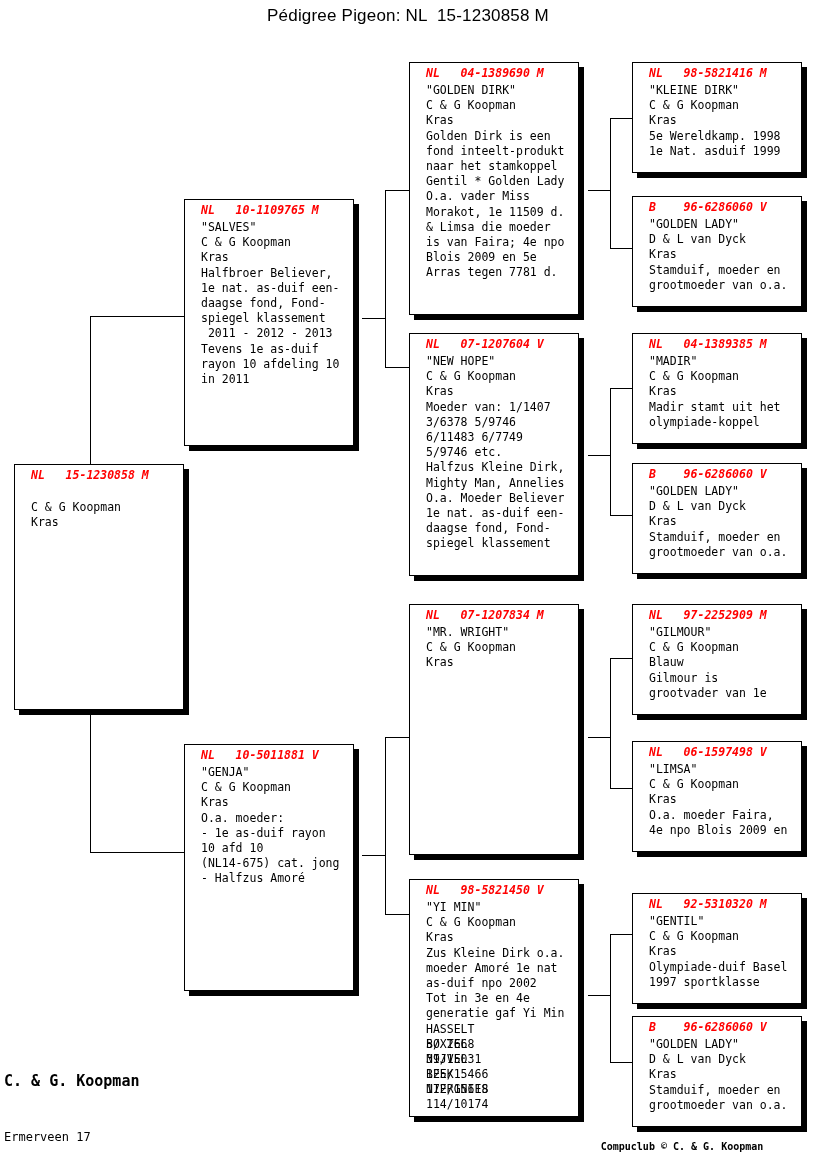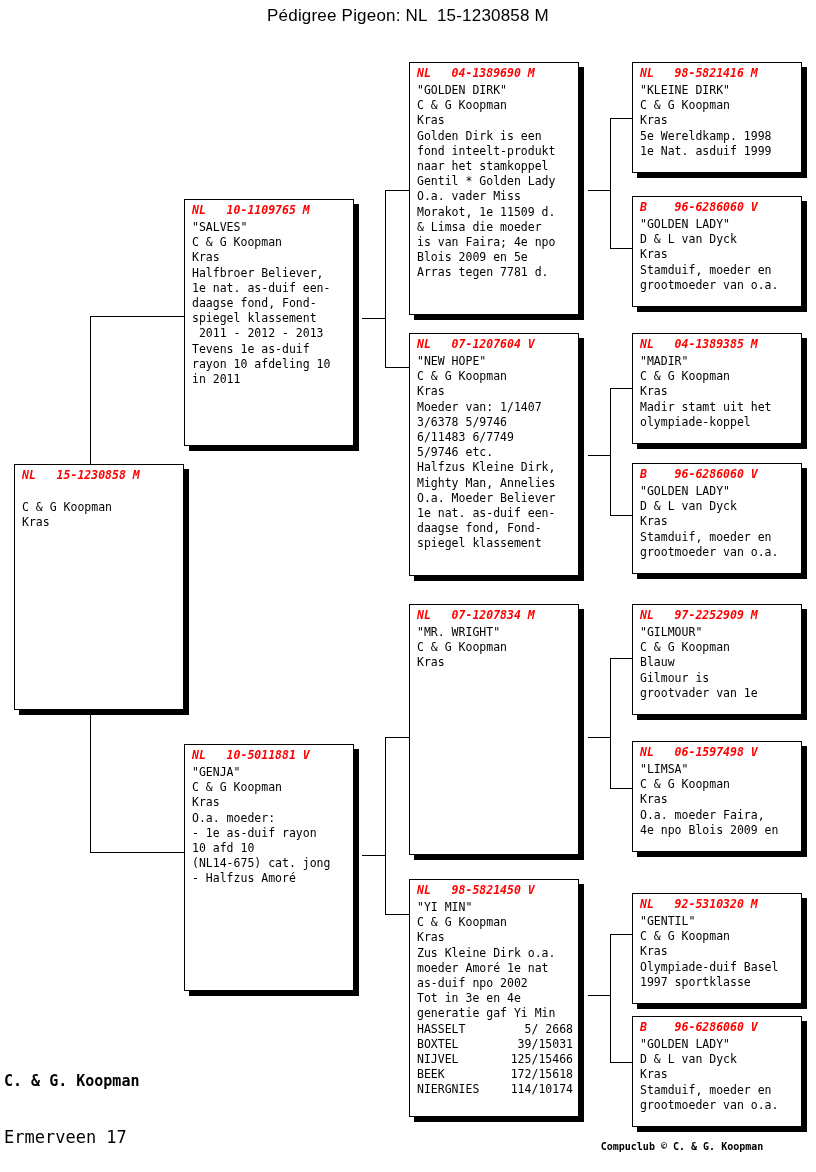--- a/index.html
+++ b/index.html
@@ -29,21 +29,21 @@
     white-space: pre;
   }
 
   
   .pbox {
     position: absolute;
     box-sizing: border-box;
     background: #ffffff;
     border: 1px solid #000000;
     box-shadow: 5px 5px 0 0 #000000;
-    padding: 3px 5px 2px 7px;
+    padding: 3px 5px 2px 16px;
     overflow: hidden;
   }
   .pbox .ring {
     color: #ff0000;
     font-weight: bold;
     font-style: italic;
     font-size: 11.5px;
     line-height: 15px;
     white-space: pre;
     margin-bottom: 2px;
@@ -56,20 +56,21 @@
   }
   .pbox .lines div {
     white-space: pre;
     height: 15.2px;
   }
   
   .pbox .lines div.res {
     display: flex;
     justify-content: space-between;
     white-space: pre;
+    flex-direction: column;
   }
   .pbox .lines div.res span { white-space: pre; }
 
   
   .conn {
     position: absolute;
     background: #000000;
   }
   .conn.v { width: 1px; }
   .conn.h { height: 1px; }
@@ -82,21 +83,21 @@
     white-space: pre;
   }
   #breeder .bname {
     font-size: 15px;
     font-weight: bold;
     line-height: 22px;
     white-space: pre;
     color: #000;
   }
   #breeder .bline {
-    font-size: 17px;
+    font-size: 12px;
     line-height: 15.4px;
     white-space: pre;
     color: #000;
   }
   #credit {
     position: absolute;
     left: 584px;
     top: 1141px;
     width: 196px;
     text-align: center;

